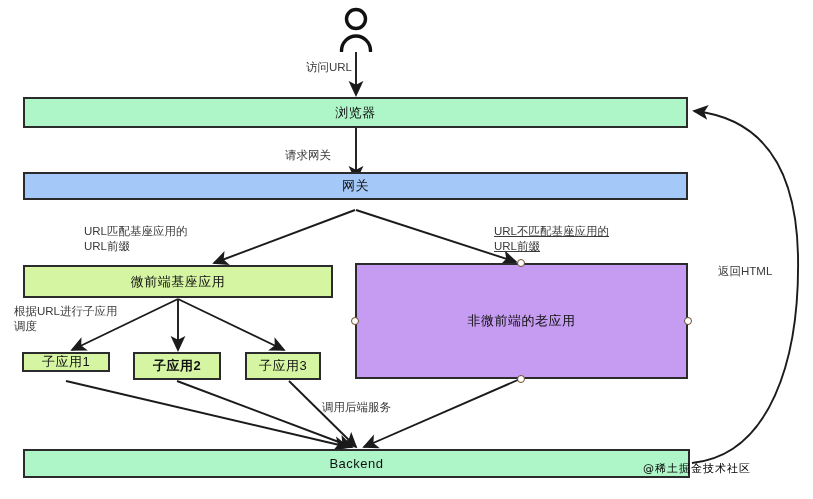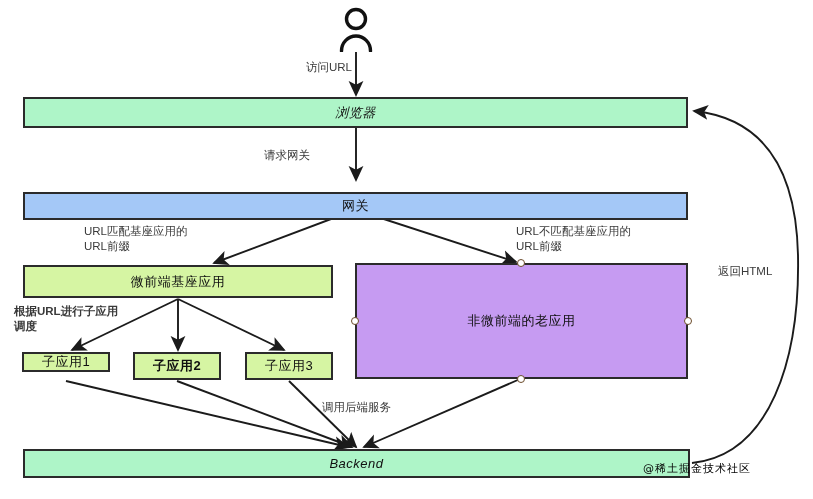--- a/index.html
+++ b/index.html
@@ -27,21 +27,21 @@
     position: absolute;
     box-sizing: border-box;
     border: 2px solid #2b2b2b;
     display: flex;
     align-items: center;
     justify-content: center;
     font-size: 13px;
     color: #111111;
     letter-spacing: .5px;
   }
-  .node-green   { background: #aef5c8; font-style: italic; }
+  .node-green   { background: #aef5c8; }
   .node-blue    { background: #a4c8f7; }
   .node-lime    { background: #d6f5a3; }
   .node-purple  { background: #c69bf2; }
 
   .edge-label {
     position: absolute;
     font-size: 11.5px;
     color: #3a3a3a;
     text-align: left;
     line-height: 15px;
@@ -113,62 +113,62 @@
       <line x1="520" y1="379" x2="364" y2="447"></line>
 
       <path d="M692,463 C770,455 800,360 798,255 C796,165 760,118 694,111"></path>
     </g>
   </svg>
 
   <div class="node node-green" style="left:23px; top:97px; width:665px; height:31px;">
     <span>浏览器</span>
   </div>
 
-  <div class="node node-blue" style="left:23px; top:192px; width:665px; height:28px;">
+  <div class="node node-blue" style="left:23px; top:172px; width:665px; height:28px;">
     <span>网关</span>
   </div>
 
   <div class="node node-purple" style="left:355px; top:263px; width:333px; height:116px;">
     <span>非微前端的老应用</span>
   </div>
 
   <div class="node node-lime" style="left:23px; top:265px; width:310px; height:33px;">
     <span>微前端基座应用</span>
   </div>
 
   <div class="node node-lime" style="left:22px; top:352px; width:88px; height:20px;">
     <span>子应用1</span>
   </div>
   <div class="node node-lime" style="left:133px; top:352px; width:88px; height:28px;font-weight:bold;">
     <span>子应用2</span>
   </div>
-  <div class="node node-lime" style="left:245px; top:352px; width:88px; height:28px;">
+  <div class="node node-lime" style="left:245px; top:352px; width:76px; height:28px;">
     <span>子应用3</span>
   </div>
 
   <div class="node node-green" style="left:23px; top:449px; width:667px; height:29px;">
     <span>Backend</span>
   </div>
 
   <div class="handle" style="left:521px; top:263px;"></div>
   <div class="handle" style="left:355px; top:321px;"></div>
   <div class="handle" style="left:688px; top:321px;"></div>
   <div class="handle" style="left:521px; top:379px;"></div>
 
   <div class="edge-label" style="left:272px; top:60px; width:80px; text-align:right;">访问URL</div>
 
-  <div class="edge-label" style="left:264px; top:148px; width:88px; text-align:left;">请求网关</div>
+  <div class="edge-label" style="left:264px; top:148px; width:88px; text-align:center;">请求网关</div>
 
   <div class="edge-label" style="left:84px; top:224px; width:132px;">URL匹配基座应用的
 URL前缀</div>
 
-  <div class="edge-label" style="left:516px; top:224px; width:148px;">URL不匹配基座应用的
+  <div class="edge-label" style="left:494px; top:224px; width:148px;text-decoration:underline;">URL不匹配基座应用的
 URL前缀</div>
 
-  <div class="edge-label" style="left:14px; top:304px; width:128px;font-weight:bold;">根据URL进行子应用
+  <div class="edge-label" style="left:14px; top:304px; width:128px;">根据URL进行子应用
 调度</div>
 
   <div class="edge-label" style="left:322px; top:400px; width:90px;">调用后端服务</div>
 
   <div class="edge-label" style="left:718px; top:264px; width:74px;">返回HTML</div>
 
   <div id="watermark">@稀土掘金技术社区</div>
 
 </div>
 

